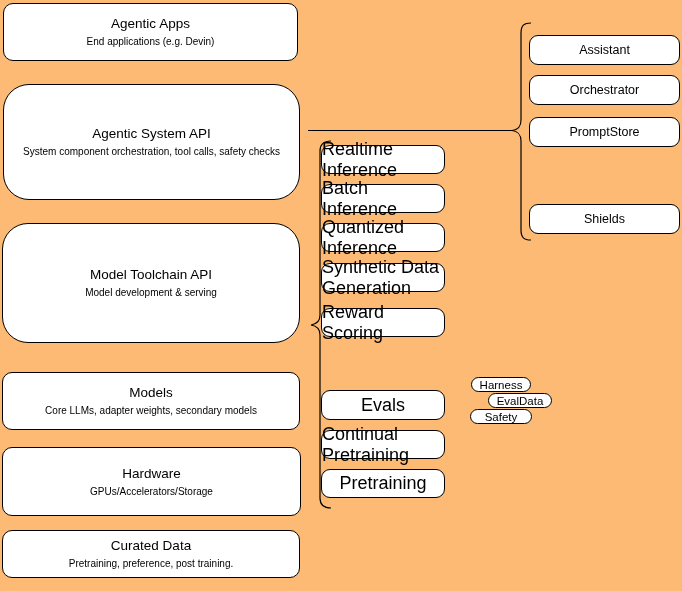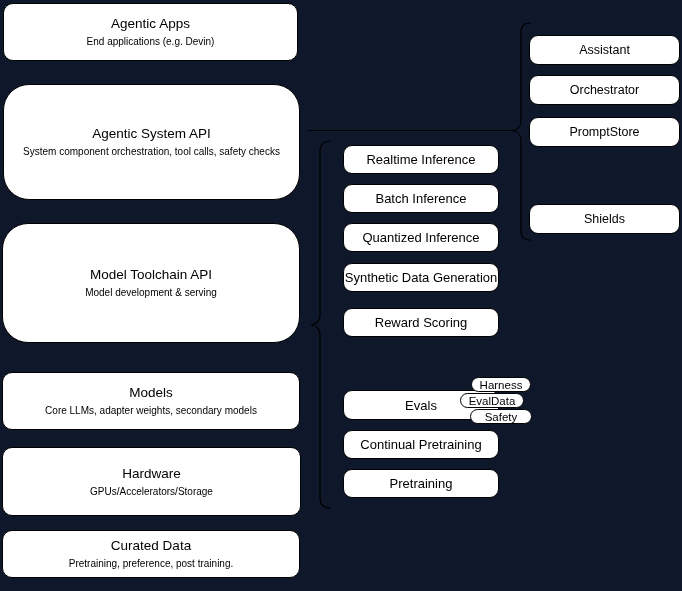--- a/index.html
+++ b/index.html
@@ -1,31 +1,31 @@
 <!DOCTYPE html>
 <html><head>
 <meta charset="utf-8">
 <style>
   html,body{margin:0;padding:0;background:#ffffff;}
   .canvas{
-    position:relative;width:682px;height:591px;background:#0f172a;
+    position:relative;width:682px;height:591px;background:#fdba74;
     font-family:"Liberation Sans", sans-serif;color:#000;overflow:hidden;
   }
   .lbox{
     position:absolute;border:1px solid #000;background:#fff;
     display:flex;flex-direction:column;align-items:center;justify-content:center;
     text-align:center;box-sizing:border-box;z-index:2;
   }
   .lbox .title{font-size:13.5px;line-height:16px;}
   .lbox .subtitle{font-size:10px;line-height:12px;margin-top:4px;}
   .mbox{
-    position:absolute;left:343px;width:156px;height:29px;
+    position:absolute;left:321px;width:124px;height:29px;
     border:1px solid #000;border-radius:9px;background:#fff;
     display:flex;align-items:center;justify-content:center;
-    font-size:13px;box-sizing:border-box;z-index:2;
+    font-size:18px;box-sizing:border-box;z-index:2;
   }
   .rbox{
     position:absolute;left:529px;width:151px;height:30px;
     border:1px solid #000;border-radius:9px;background:#fff;
     display:flex;align-items:center;justify-content:center;
     font-size:12.5px;box-sizing:border-box;z-index:2;
   }
   .pill{
     position:absolute;height:15px;border:1px solid #000;border-radius:8px;background:#fff;
     display:flex;align-items:center;justify-content:center;
@@ -77,21 +77,21 @@
   <div class="mbox" style="top:145px;">Realtime Inference</div>
   <div class="mbox" style="top:184px;">Batch Inference</div>
   <div class="mbox" style="top:223px;">Quantized Inference</div>
   <div class="mbox" style="top:263px;">Synthetic Data Generation</div>
   <div class="mbox" style="top:308px;">Reward Scoring</div>
   <div class="mbox" style="top:390px;height:30px;">Evals</div>
   <div class="mbox" style="top:430px;">Continual Pretraining</div>
   <div class="mbox" style="top:469px;">Pretraining</div>
 
   <div class="pill" style="left:471px;top:377px;width:60px;">Harness</div>
-  <div class="pill" style="left:460px;top:393px;width:64px;">EvalData</div>
+  <div class="pill" style="left:488px;top:393px;width:64px;">EvalData</div>
   <div class="pill" style="left:470px;top:409px;width:62px;">Safety</div>
 
   <div class="rbox" style="top:35px;">Assistant</div>
   <div class="rbox" style="top:75px;">Orchestrator</div>
   <div class="rbox" style="top:117px;">PromptStore</div>
   <div class="rbox" style="top:204px;">Shields</div>
 
 </div>
 
 </body></html>

